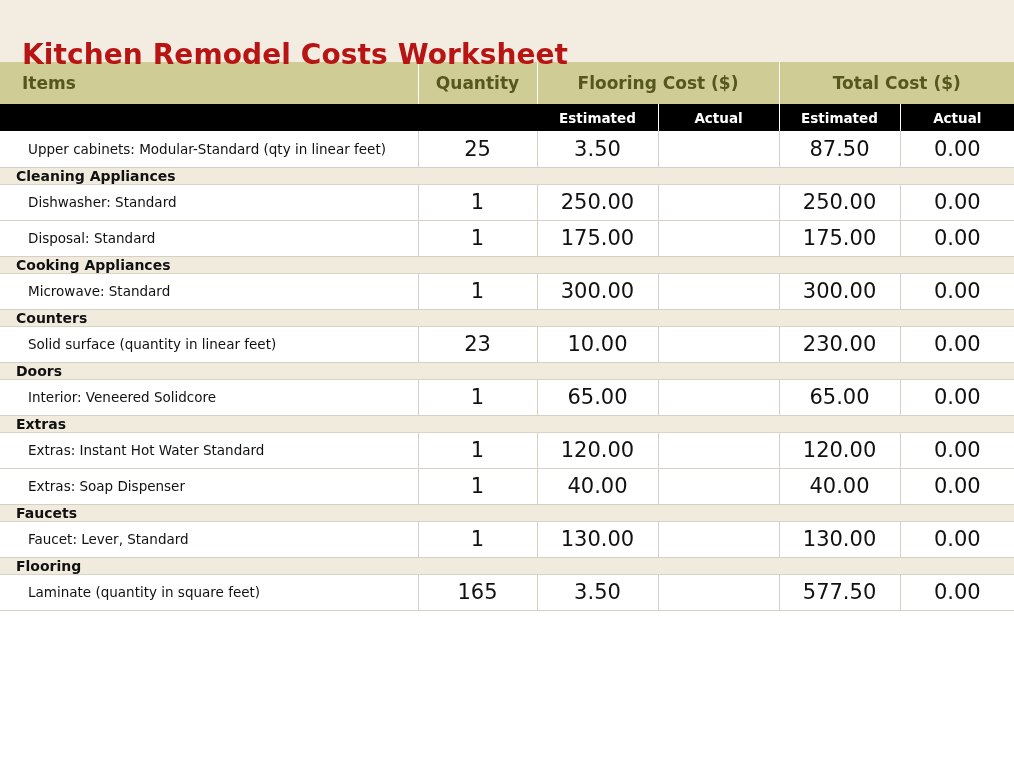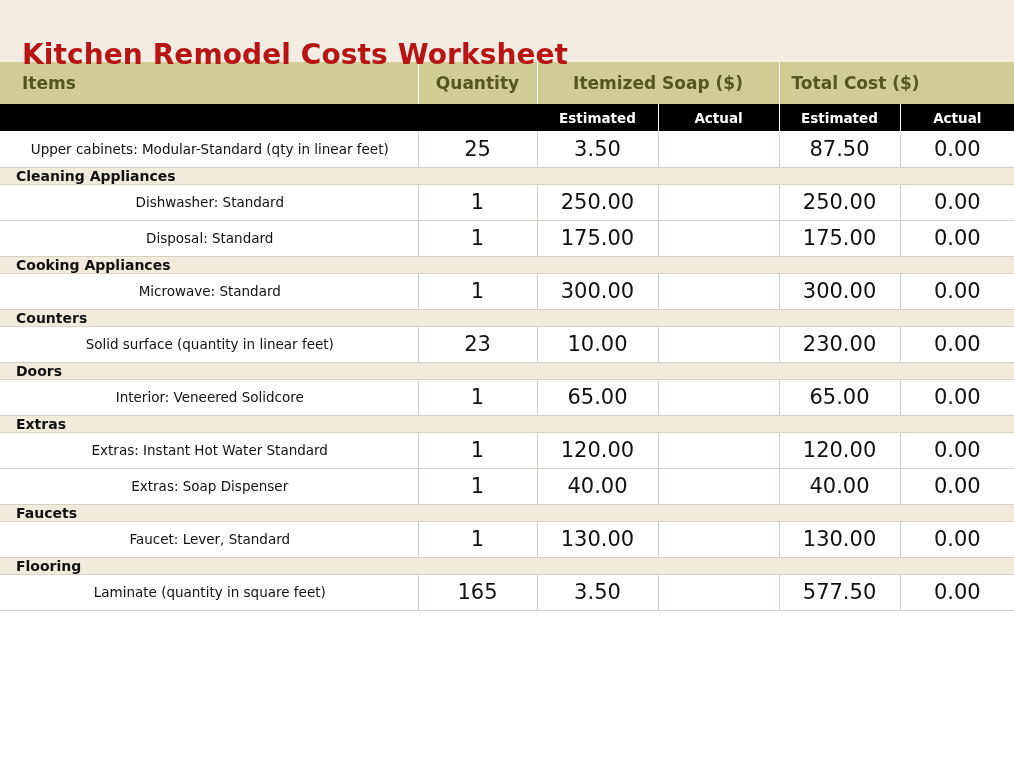--- a/index.html
+++ b/index.html
@@ -57,21 +57,21 @@
     font-weight: bold;
     height: 42px;
     padding: 0 12px;
     border-right: 1px solid #ffffff;
     vertical-align: middle;
     box-sizing: border-box;
   }
   tr.group-head > th.items-h   { text-align: left;   padding-left: 22px; }
   tr.group-head > th.qty-h     { text-align: center; }
   tr.group-head > th.itemized-h{ text-align: center; }
-  tr.group-head > th.total-h   { text-align: left; border-right: none; }
+  tr.group-head > th.total-h   { text-align: center; border-right: none; }
 
   
   tr.sub-head > th {
     background: #000000;
     color: #ffffff;
     font-family: "DejaVu Sans", sans-serif;
     font-size: 13.5px;
     font-weight: bold;
     height: 27px;
     padding: 0;
@@ -90,22 +90,22 @@
     border-bottom: 1px solid #d4d0c8;
     border-right: 1px solid #d4d0c8;
     background: #ffffff;
     color: #111111;
     vertical-align: middle;
     box-sizing: border-box;
     white-space: nowrap;
     overflow: hidden;
   }
   tr.data-row > td.item-cell {
-    text-align: center;
-    padding-left: 12px;
+    text-align: left;
+    padding-left: 28px;
     font-size: 13.5px;
   }
   tr.data-row > td.num-cell {
     text-align: center;
     font-size: 21px;
   }
   tr.data-row > td.last { border-right: none; }
 
   
   tr.cat-row > td {
@@ -134,21 +134,21 @@
       <col class="c-qty">
       <col class="c-ie">
     <col class="c-ia">
       <col class="c-te">
       <col class="c-ta">
   </colgroup>
   <thead>
     <tr class="group-head">
       <th class="items-h">Items</th>
       <th class="qty-h">Quantity</th>
-      <th class="itemized-h" colspan="2">Itemized Soap ($)</th>
+      <th class="itemized-h" colspan="2">Flooring Cost ($)</th>
       <th class="total-h" colspan="2">Total Cost ($)</th>
     </tr>
     <tr class="sub-head">
       <th class="blank"></th>
       <th class="blank"></th>
       <th>Estimated</th>
       <th>Actual</th>
       <th>Estimated</th>
       <th class="last">Actual</th>
     </tr>

